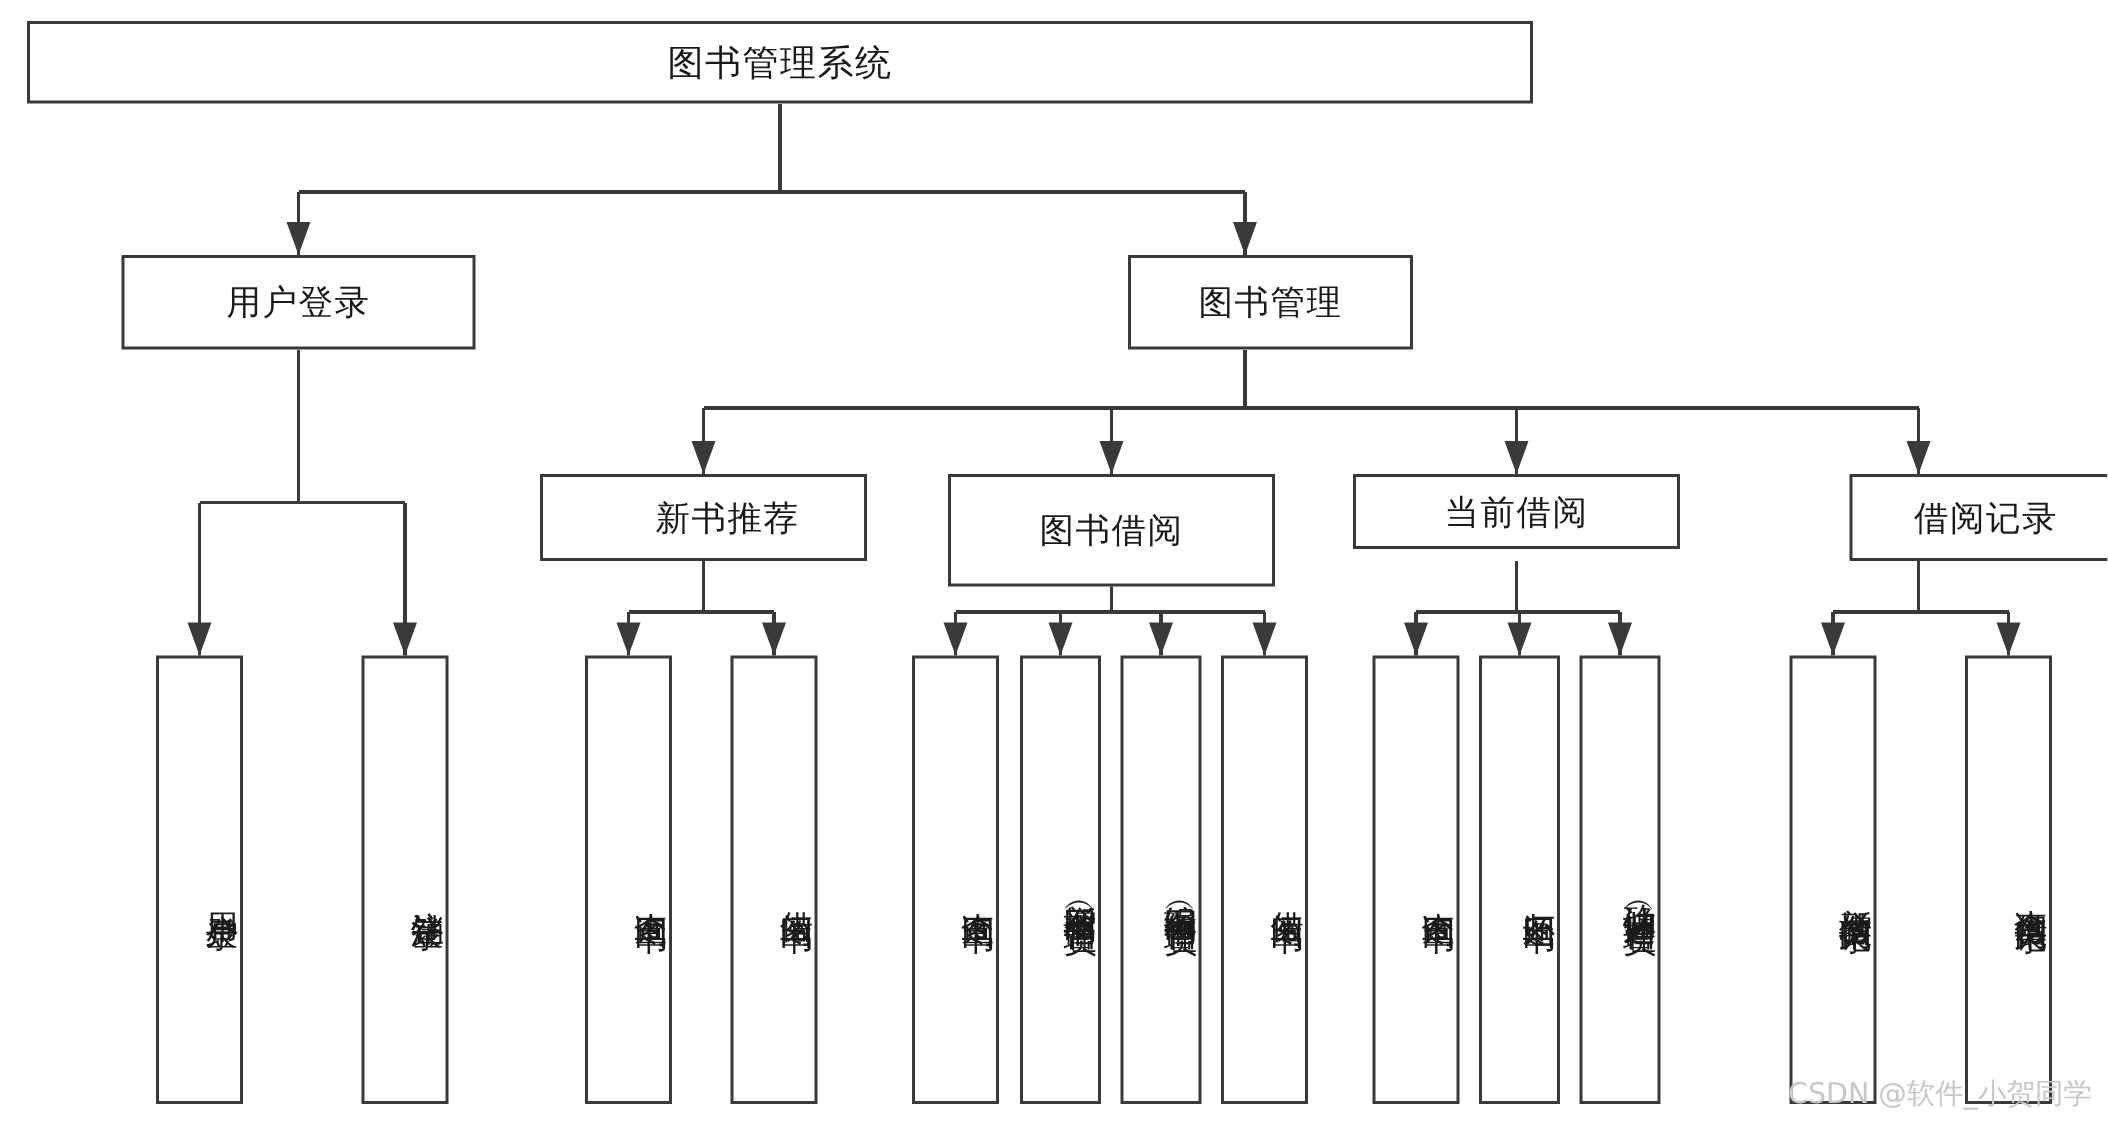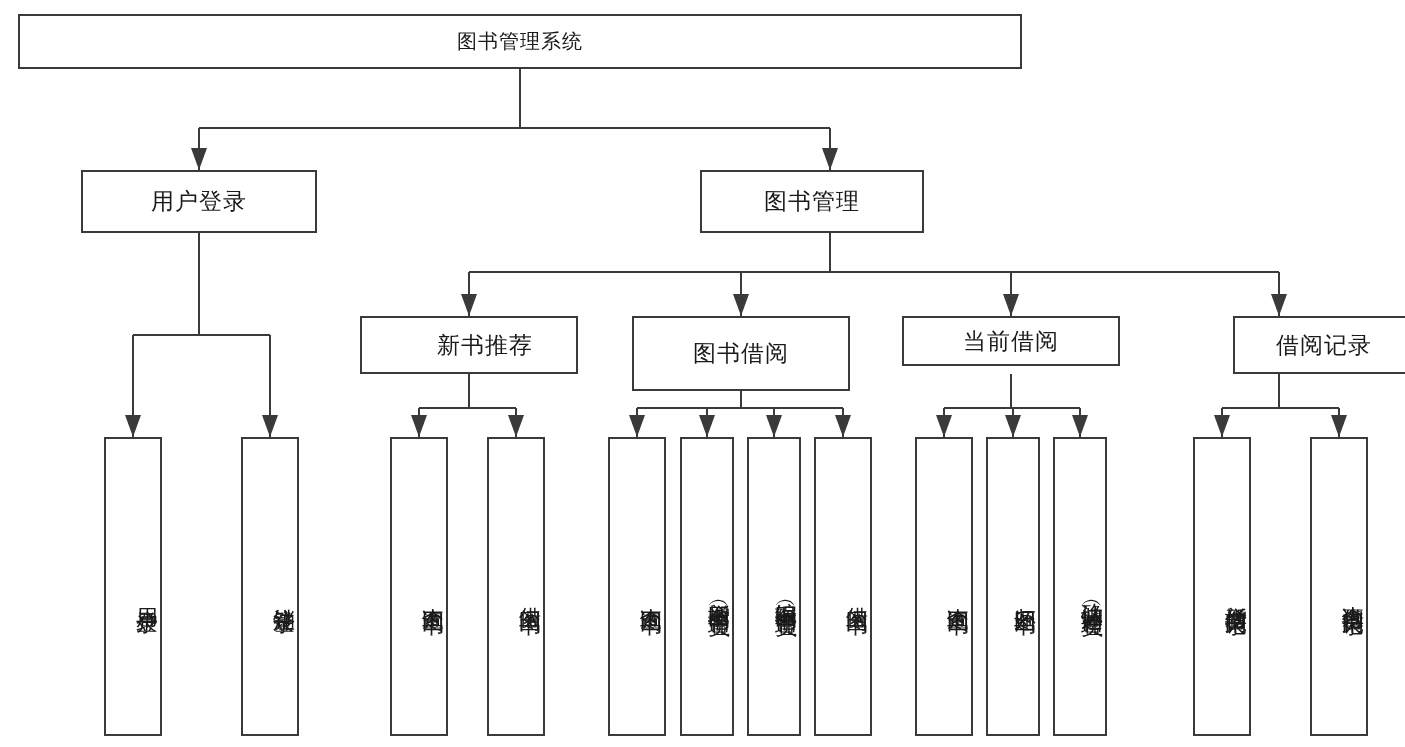--- a/index.html
+++ b/index.html
@@ -50,21 +50,21 @@
     padding-top: 14px;
     align-items: flex-start;
     justify-content: center;
   }
   .node.vert .vlabel {
     writing-mode: vertical-rl;
     text-orientation: upright;
     white-space: nowrap;
   }
   .node.root {
-    font-size: 20px;
+    font-size: 24px;
   }
   .watermark {
     position: absolute;
     color: #c7c7c7;
     font-size: 19px;
     white-space: nowrap;
     z-index: 5;
     font-family: "DejaVu Sans", "Liberation Sans", sans-serif;
   }
 </style>
@@ -126,21 +126,21 @@
       <line x1="1339" y1="408" x2="1339" y2="437" stroke="#3a3a3a" stroke-width="2.5" shape-rendering="crispEdges"></line>
       <polygon points="1331,415 1347,415 1339,437" fill="#3a3a3a"></polygon>
     </svg>
   <div id="node-layer">
       <div class="node horiz root" style="left: 18px; top: 14px; width: 1004px; height: 55px; border-color: rgb(58, 58, 58);">
         <span class="hlabel">图书管理系统</span>
       </div>
       <div class="node horiz" style="left: 81px; top: 170px; width: 236px; height: 63px; border-color: rgb(58, 58, 58);">
         <span class="hlabel">用户登录</span>
       </div>
-      <div class="node horiz" style="left: 700px; top: 170px; width: 224px; height: 63px; border-color: rgb(58, 58, 58); text-align: center;">
+      <div class="node horiz" style="left: 752px; top: 170px; width: 190px; height: 63px; border-color: rgb(58, 58, 58); text-align: center;">
         <span class="hlabel">图书管理</span>
       </div>
       <div class="node horiz" style="left: 360px; top: 316px; width: 218px; height: 58px; border-color: rgb(58, 58, 58); padding-left: 32px;">
         <span class="hlabel">新书推荐</span>
       </div>
       <div class="node horiz" style="left: 632px; top: 316px; width: 218px; height: 75px; border-color: rgb(58, 58, 58);">
         <span class="hlabel">图书借阅</span>
       </div>
       <div class="node horiz" style="left: 902px; top: 316px; width: 218px; height: 50px; border-color: rgb(58, 58, 58);">
         <span class="hlabel">当前借阅</span>
@@ -181,13 +181,14 @@
       <div class="node vert" style="left: 1053px; top: 437px; width: 54px; height: 299px; border-color: rgb(58, 58, 58);">
         <span class="vlabel">确认归还（管理员）</span>
       </div>
       <div class="node vert" style="left: 1193px; top: 437px; width: 58px; height: 299px; border-color: rgb(58, 58, 58);">
         <span class="vlabel">新增借阅记录</span>
       </div>
       <div class="node vert" style="left: 1310px; top: 437px; width: 58px; height: 299px; border-color: rgb(58, 58, 58);">
         <span class="vlabel">查询借阅记录</span>
       </div>
     </div>
+  <div class="watermark" style="left: 1192px; top: 716px; color: rgb(199, 199, 199);">CSDN @软件_小贺同学</div>
 </div>
 
 </body></html>

